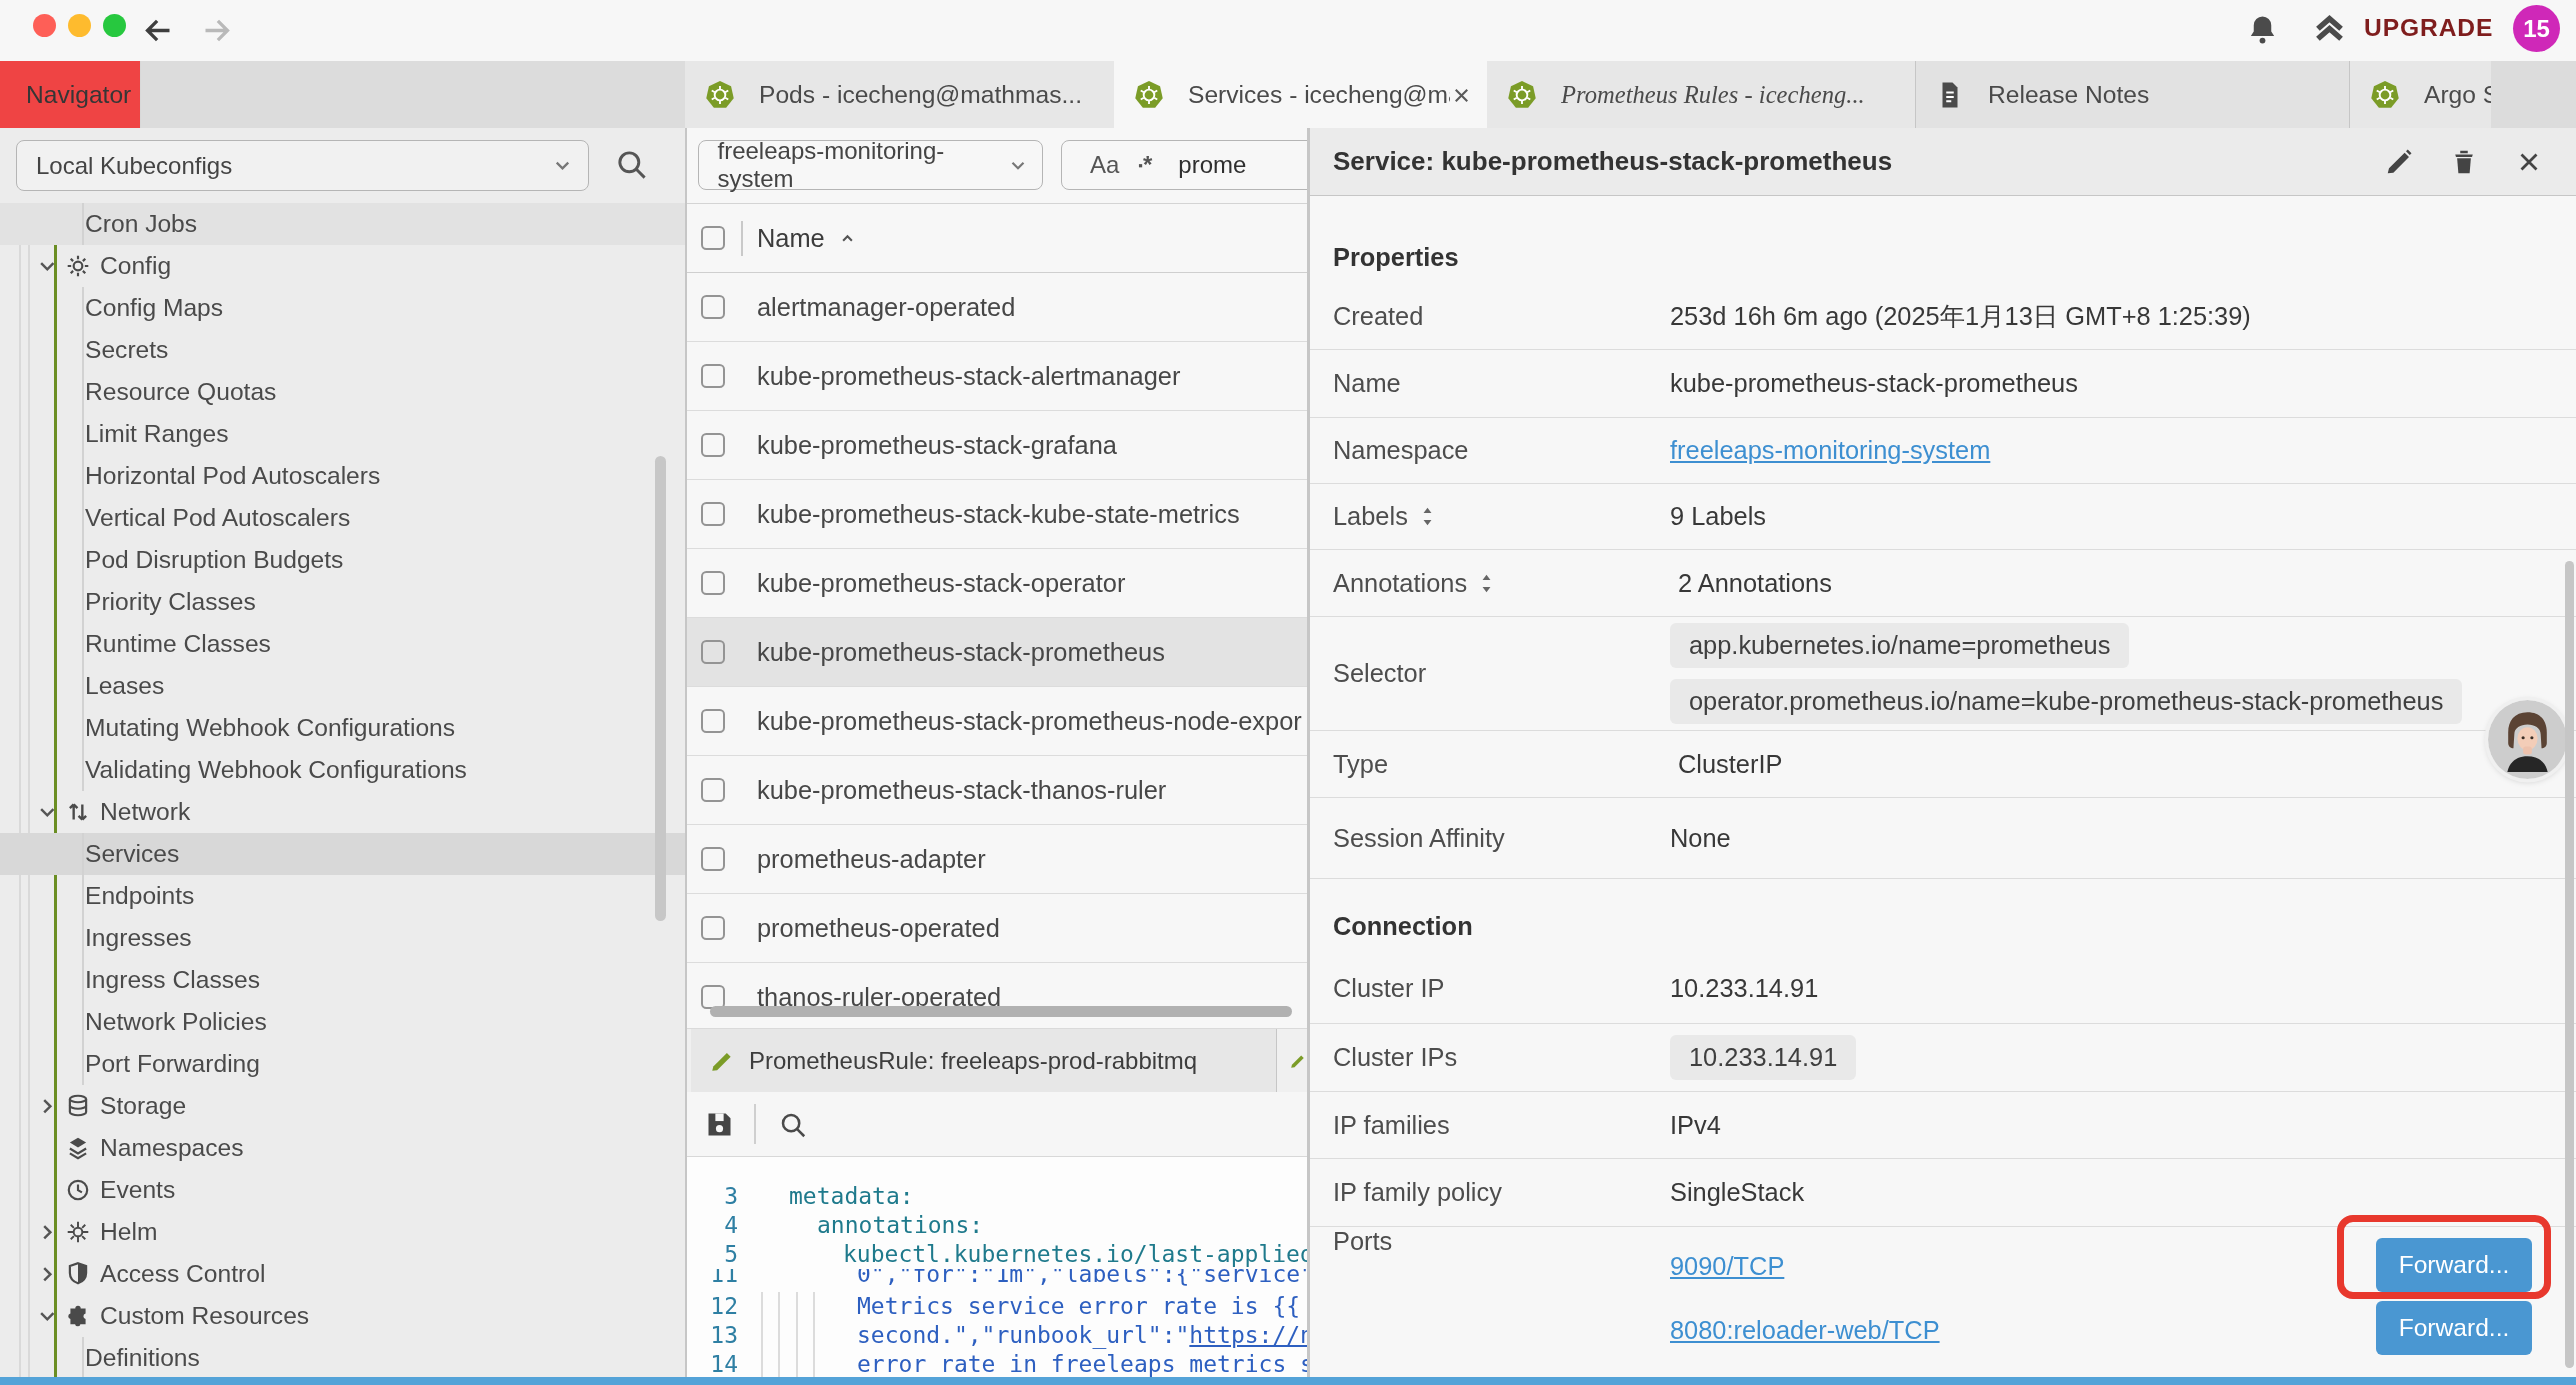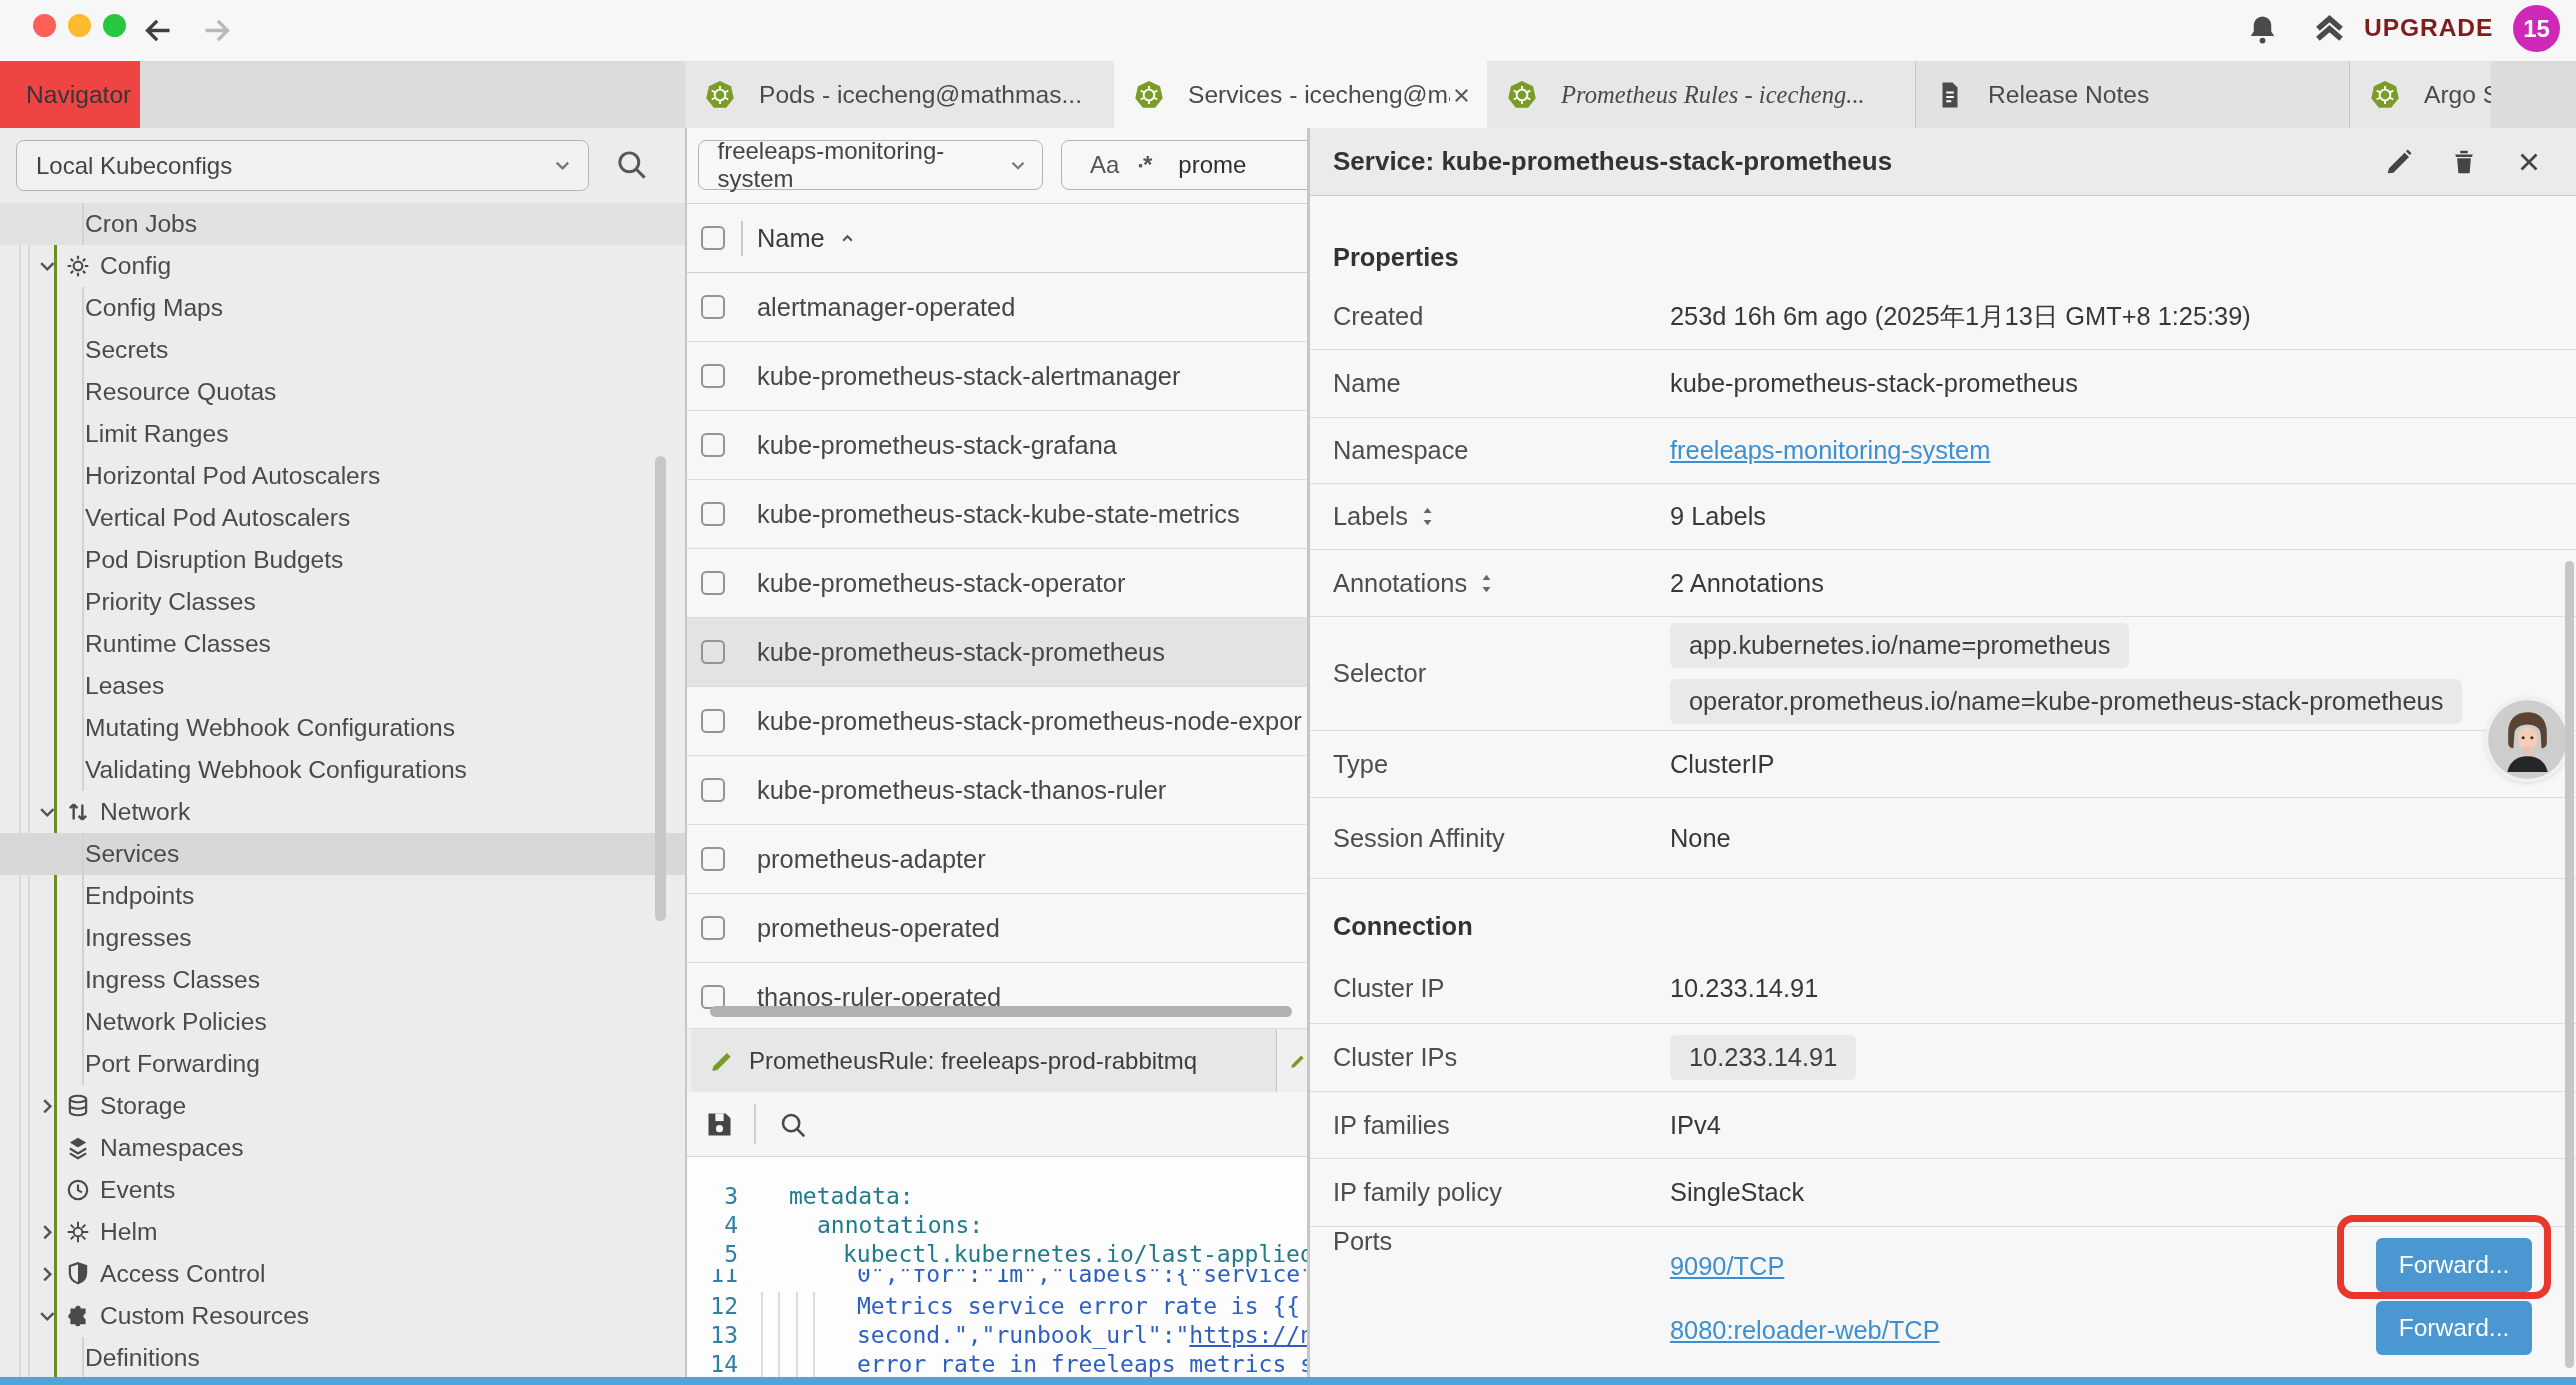--- a/index.html
+++ b/index.html
@@ -584,42 +584,42 @@
             <span>Labels</span>
             <span class="sortic">
               <svg width="21" height="23" viewBox="0 0 24 26" fill="#666">
                 <path d="M12 3l4.5 6h-9z"></path>
                 <path d="M12 23l4.5-6h-9z"></path>
               </svg>
             </span>
           </div>
           <div class="rp-value">9 Labels</div>
         </div>
-        <div class="rp-row" style="height: 67px;">
+        <div class="rp-row" style="height: 67px; gap: 8px;">
           <div class="rp-label">
             <span>Annotations</span>
             <span class="sortic">
               <svg width="21" height="23" viewBox="0 0 24 26" fill="#666">
                 <path d="M12 3l4.5 6h-9z"></path>
                 <path d="M12 23l4.5-6h-9z"></path>
               </svg>
             </span>
           </div>
           <div class="rp-value">2 Annotations</div>
         </div>
         <div class="rp-row" style="height: 114px;">
           <div class="rp-label">
             <span>Selector</span>
           </div>
           <div class="rp-value chipcol">
             <span class="chip">app.kubernetes.io/name=prometheus</span>
             <span class="chip">operator.prometheus.io/name=kube-prometheus-stack-prometheus</span>
           </div>
         </div>
-        <div class="rp-row" style="height: 67px;">
+        <div class="rp-row" style="height: 67px; gap: 8px;">
           <div class="rp-label">
             <span>Type</span>
           </div>
           <div class="rp-value">ClusterIP</div>
         </div>
         <div class="rp-row" style="height: 81px;">
           <div class="rp-label">
             <span>Session Affinity</span>
           </div>
           <div class="rp-value">None</div>

